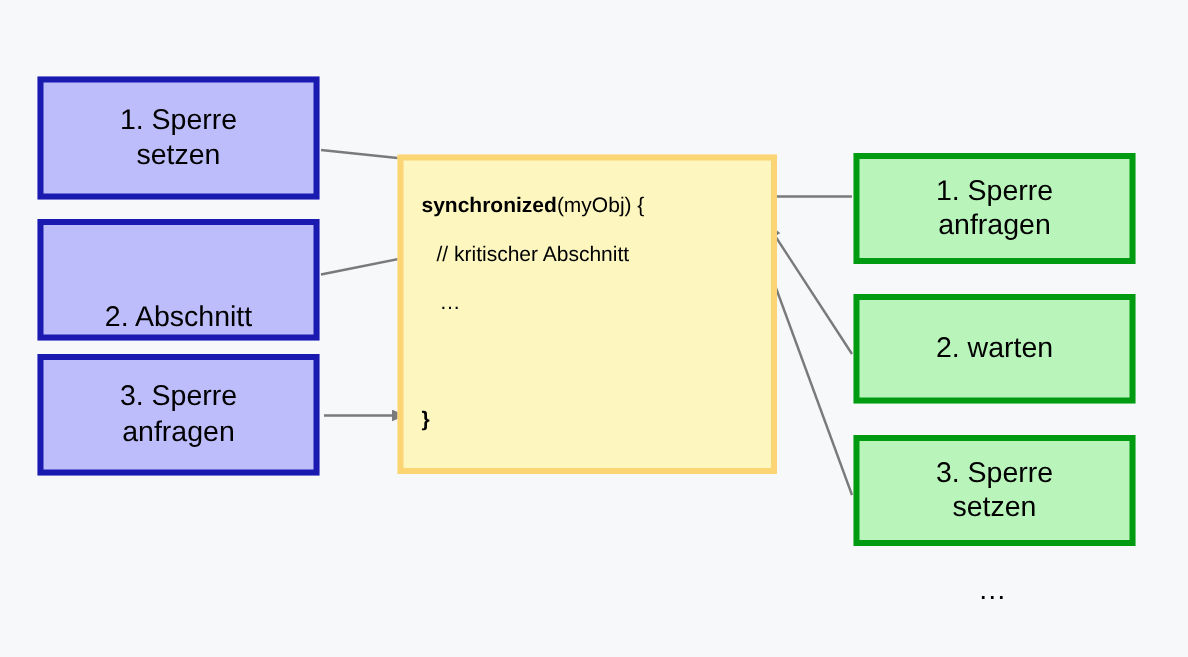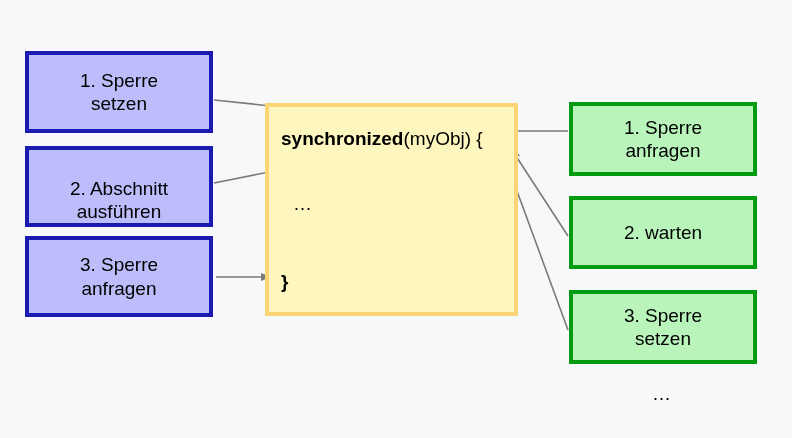--- a/index.html
+++ b/index.html
@@ -49,21 +49,21 @@
     border: 4px solid #009b11;
     color: #000000;
     font-size: 19px;
   }
   .code-box {
     position: absolute;
     box-sizing: border-box;
     background: #fdf7bf;
     border: 4px solid #fbd473;
     color: #000000;
-    font-size: 19px;
+    font-size: 14px;
   }
   .code-line {
     position: absolute;
     white-space: nowrap;
     line-height: 1;
   }
   .code-kw {
     font-weight: bold;
   }
   .ellipsis-free {
@@ -99,32 +99,32 @@
     <line x1="568" y1="330" x2="510" y2="172" stroke="#7a7a7a" stroke-width="1.6" marker-end="url(#ah)"></line>
   </svg>
 
   <div class="box box-blue" style="left:25px; top:51px; width:188px; height:82px;">
     <span class="bline">1. Sperre</span>
     <span class="bline">setzen</span>
   </div>
 
   <div class="box box-blue" style="left:25px; top:146px; width:188px; height:81px;justify-content:flex-end;">
     <span class="bline">2. Abschnitt</span>
-    <span class="bline">ausführen</span>
   </div>
 
   <div class="box box-blue" style="left:25px; top:236px; width:188px; height:81px;">
     <span class="bline">3. Sperre</span>
     <span class="bline">anfragen</span>
   </div>
 
   <div class="code-box" style="left:265px; top:103px; width:253px; height:213px;">
     <div class="code-line" style="left:12px; top:22px;">
       <span class="code-kw">synchronized</span><span>(myObj) {</span>
     </div>
+    <div class="code-line" style="left:22px; top:55px;">// kritischer Abschnitt</div>
     <div class="code-line" style="left:24px; top:87px;">…</div>
     <div class="code-line code-kw" style="left:12px; top:165px;">}</div>
   </div>
 
   <div class="box box-green" style="left:569px; top:102px; width:188px; height:74px;">
     <span class="bline">1. Sperre</span>
     <span class="bline">anfragen</span>
   </div>
 
   <div class="box box-green" style="left:569px; top:196px; width:188px; height:73px;">

